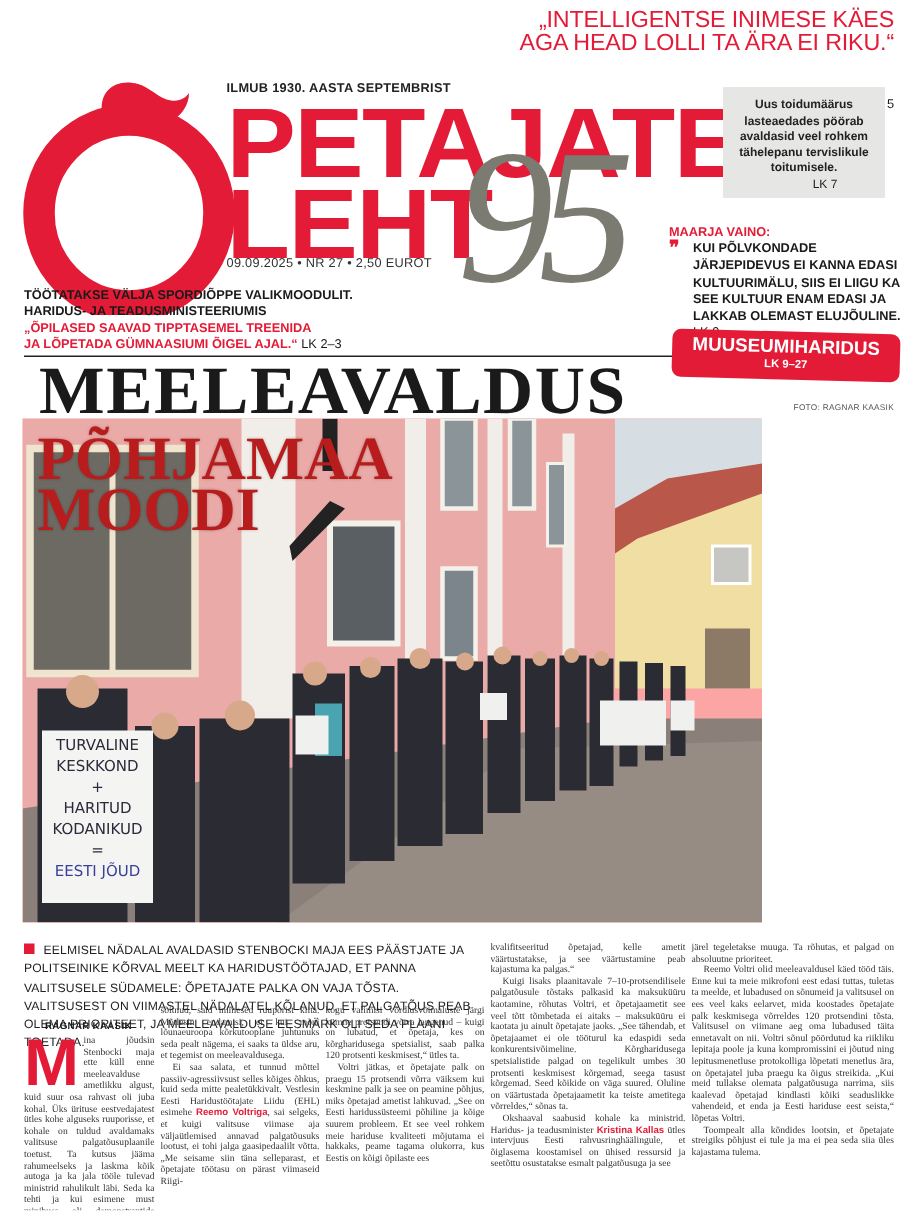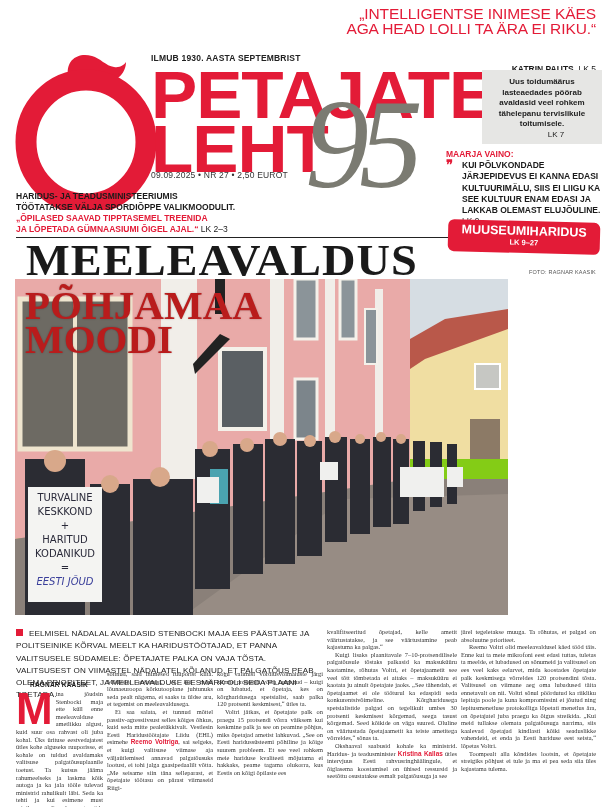--- a/index.html
+++ b/index.html
@@ -17,40 +17,40 @@
   .anniv { position: absolute; left: 305px; top: 80px; font-family: "Liberation Serif", serif; font-style: italic; font-size: 128px; color: #7b7b72; line-height: 1; letter-spacing: -10px; }
   .issue-line { position: absolute; left: 151px; top: 170px; font-size: 8.5px; color: #333; letter-spacing: 0.2px; }
 
   .teaser-left { position: absolute; left: 16px; top: 191px; width: 300px; font-size: 8.5px; font-weight: bold; line-height: 11px; }
   .teaser-left .lk { font-weight: normal; }
 
   .quote-main { position: absolute; right: 12px; top: 6px; width: 300px; text-align: right; color: #e31b37; font-size: 15.5px; line-height: 15px; letter-spacing: -0.1px; }
   .quote-byline { position: absolute; right: 12px; top: 54px; font-size: 8.5px; font-weight: bold; margin-top: 10px; }
   .quote-byline .lk { font-weight: normal; }
 
-  .gray-box { position: absolute; left: 482px; top: 70px; width: 120px; height: 74px; background: #e6e6e4; font-size: 8px; text-align: center; line-height: 10.5px; padding-top: 7px; font-weight: bold; color: #222; }
+  .gray-box { position: absolute; left: 482px; top: 58px; width: 108px; height: 74px; background: #e6e6e4; font-size: 8px; text-align: center; line-height: 10.5px; padding-top: 7px; font-weight: bold; color: #222; }
   .gray-box .lk { font-weight: normal; display: block; padding-left: 28px; }
 
   .vaino { position: absolute; left: 446px; top: 149px; width: 160px; font-size: 8.5px; line-height: 11.2px; font-weight: bold; }
   .vaino .name { color: #e31b37; }
   .vaino .qicon { color: #e31b37; font-size: 13px; font-family: "Liberation Serif", serif; position: absolute; left: 0; top: 9px; line-height: 1; }
   .vaino .body { padding-left: 16px; }
   .vaino .lk { font-weight: normal; }
 
   .rule { position: absolute; left: 16px; right: 12px; top: 237px; height: 1px; background: #222; }
 
   .pill { position: absolute; left: 448px; top: 221px; width: 152px; height: 32px; background: #e31b37; border-radius: 6px; color: #fff; text-align: center; transform: rotate(1.5deg); }
   .pill .lbl { display: block; font-size: 12.5px; font-weight: bold; padding-top: 4px; line-height: 13px; }
   .pill .lk { display: block; font-size: 7.5px; line-height: 10px; font-weight: bold; }
 
   .headline { position: absolute; left: 26px; top: 238px; font-family: "Liberation Serif", serif; font-weight: bold; font-size: 45px; line-height: 1; color: #1a1a1a; letter-spacing: 1px; transform: scaleX(1.03); transform-origin: left top; }
   .credit { position: absolute; right: 12px; top: 269px; font-size: 5.5px; color: #555; letter-spacing: 0.2px; }
 
   
-  .photo { position: absolute; left: 15px; top: 279px; width: 493px; height: 336px; overflow: hidden; background: #84cc16; }
+  .photo { position: absolute; left: 15px; top: 279px; width: 493px; height: 336px; overflow: hidden; background: #fca5a5; }
   .photo svg { position: absolute; left: 0; top: 0; }
   .overlay-head { position: absolute; left: 25px; top: 288px; font-family: "Liberation Serif", serif; font-weight: bold; color: #b91c1c; font-size: 41px; line-height: 34px; text-shadow: 0 0 2px rgba(0,0,0,0.25); }
 
   
   .lead { position: absolute; left: 16px; top: 628px; width: 300px; font-size: 8.1px; line-height: 12.3px; color: #222; letter-spacing: 0.1px; }
   .lead .sq { display: inline-block; width: 7px; height: 7px; background: #e31b37; margin-right: 6px; vertical-align: 0px; }
   .lead .txt { text-transform: uppercase; }
 
   
   .byline { position: absolute; left: 30px; top: 681px; font-size: 6.5px; font-weight: bold; letter-spacing: 0.2px; }
@@ -74,22 +74,22 @@
   <ellipse cx="72" cy="112" rx="60" ry="62" fill="none" stroke="#e31b37" stroke-width="21"></ellipse>
 </svg>
 
 <div class="tagline">ILMUB 1930. AASTA SEPTEMBRIST</div>
 <div class="title-line title-1">PETAJATE</div>
 <div class="title-line title-2">LEHT</div>
 <div class="anniv">95</div>
 <div class="issue-line">09.09.2025 • NR 27 • 2,50 EUROT</div>
 
 <div class="teaser-left">
+  <div>TÖÖTATAKSE VÄLJA SPORDIÕPPE VALIKMOODULIT.</div>
   <div>HARIDUS- JA TEADUSMINISTEERIUMIS</div>
-  <div>TÖÖTATAKSE VÄLJA SPORDIÕPPE VALIKMOODULIT.</div>
   <div class="red">„ÕPILASED SAAVAD TIPPTASEMEL TREENIDA</div>
   <div><span class="red">JA LÕPETADA GÜMNAASIUMI ÕIGEL AJAL.“</span> <span class="lk">LK 2–3</span></div>
 </div>
 
 <div class="quote-main">
   <div>„INTELLIGENTSE INIMESE KÄES</div>
   <div>AGA HEAD LOLLI TA ÄRA EI RIKU.“</div>
 </div>
 <div class="quote-byline">
   <span>KATRIN PAUTS.</span>
@@ -189,21 +189,21 @@
     <rect x="385" y="188" width="44" height="30" fill="#f0f0ee"></rect>
     <rect x="432" y="188" width="16" height="20" fill="#f0f0ee"></rect>
   </svg>
   <div style="position:absolute;left:15px;top:212px;width:70px;font-size:10px;line-height:14px;color:#2a2a3a;text-align:center;font-family:'DejaVu Sans',sans-serif;">
     <div>TURVALINE</div>
     <div>KESKKOND</div>
     <div>+</div>
     <div>HARITUD</div>
     <div>KODANIKUD</div>
     <div>=</div>
-    <div style="color:#3a3f9a;font-style:italic;">EESTI JÕUD</div>
+    <div style="color:#3a3f9a;">EESTI JÕUD</div>
   </div>
 </div>
 
 <div class="overlay-head">
   <div>PÕHJAMAA</div>
   <div>MOODI</div>
 </div>
 
 <div class="lead">
   <span class="sq"></span><span class="txt">Eelmisel nädalal avaldasid Stenbocki maja ees päästjate ja politseinike kõrval meelt ka haridustöötajad, et panna valitsusele südamele: õpetajate palka on vaja tõsta. Valitsusest on viimastel nädalatel kõlanud, et palgatõus peab olema prioriteet, ja meeleavalduse eesmärk oli seda plaani toetada.</span>

